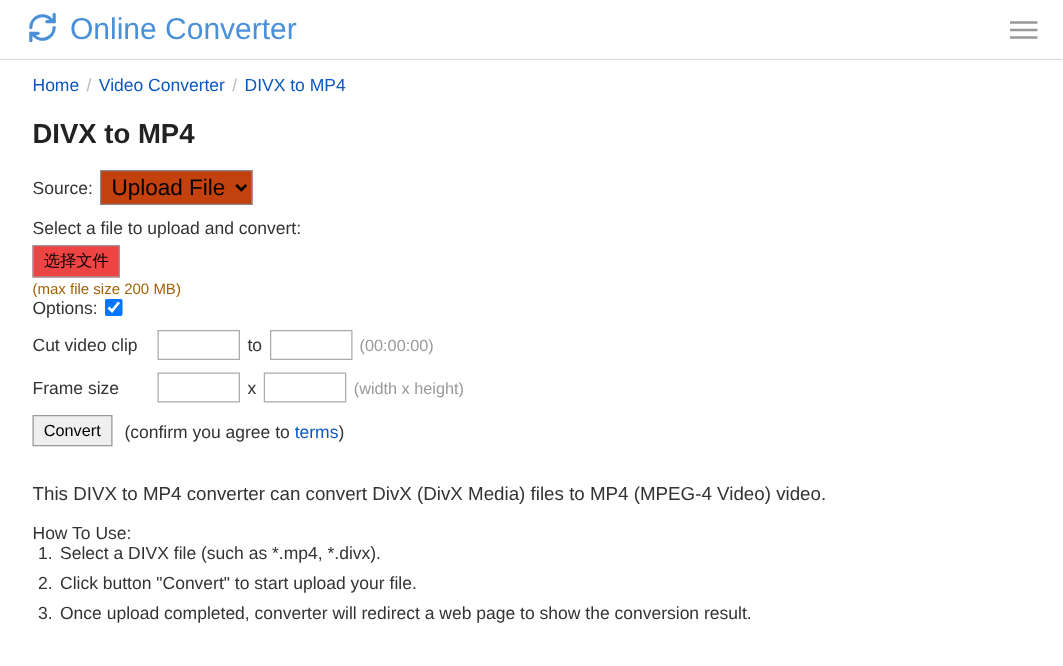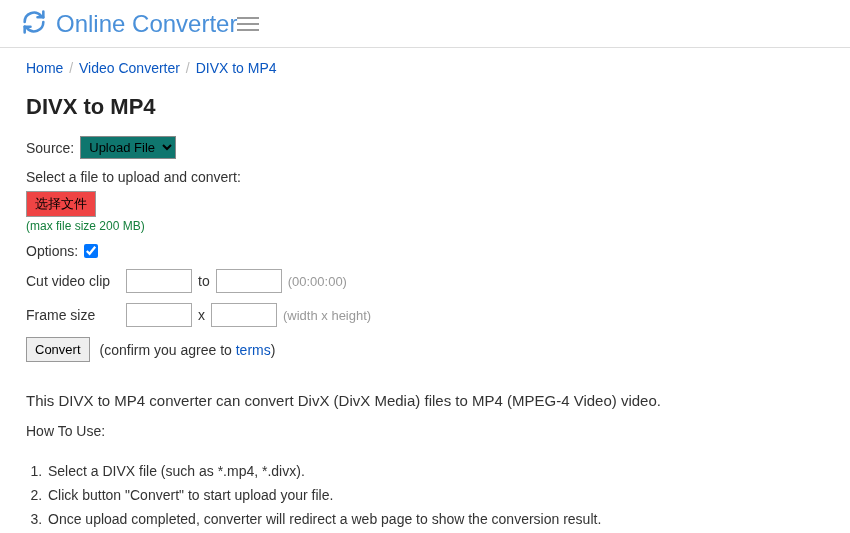--- a/index.html
+++ b/index.html
@@ -6,20 +6,21 @@
     body {
       font-family: Arial, Helvetica, sans-serif;
       font-size: 14px;
       color: #333;
       background: #fff;
       width: 850px;
     }
     .header {
       display: flex;
       align-items: center;
+      justify-content: space-between;
       padding: 8px 20px;
       border-bottom: 1px solid #ddd;
     }
     .logo-wrap {
       display: flex;
       align-items: center;
       gap: 8px;
     }
     .logo-icon svg { width: 28px; height: 28px; }
     .site-title {
@@ -66,39 +67,38 @@
       gap: 6px;
       margin-bottom: 10px;
     }
     .lbl {
       font-size: 14px;
       color: #333;
     }
     select.source-select {
       border: 1px solid #888;
       padding: 2px 4px;
-      font-size: 13px;
-      background: #0f766e;
+      font-size: 18px;
+      background: #c2410c;
     }
     .file-btn {
       border: 1px solid #999;
       background: #ef4444;
       padding: 3px 8px;
       font-size: 13px;
       cursor: pointer;
     }
     .file-name {
       font-size: 14px;
       color: #333;
     }
     .hint {
       font-size: 12px;
-      color: #15803d;
+      color: #a16207;
       margin-top: 2px;
-      margin-bottom: 10px;
     }
     input[type="checkbox"] {
       width: 14px;
       height: 14px;
     }
     .opt-row {
       display: flex;
       align-items: center;
       margin-bottom: 10px;
     }
@@ -142,21 +142,21 @@
     }
     .desc {
       font-size: 15px;
       color: #333;
       margin-top: 30px;
       margin-bottom: 14px;
     }
     .howto-title {
       font-size: 14px;
       color: #333;
-      margin-bottom: 24px;
+      margin-bottom: 0;
     }
     ol.howto {
       padding-left: 20px;
     }
     ol.howto li {
       font-size: 14px;
       color: #333;
       margin-bottom: 8px;
       padding-left: 2px;
     }

